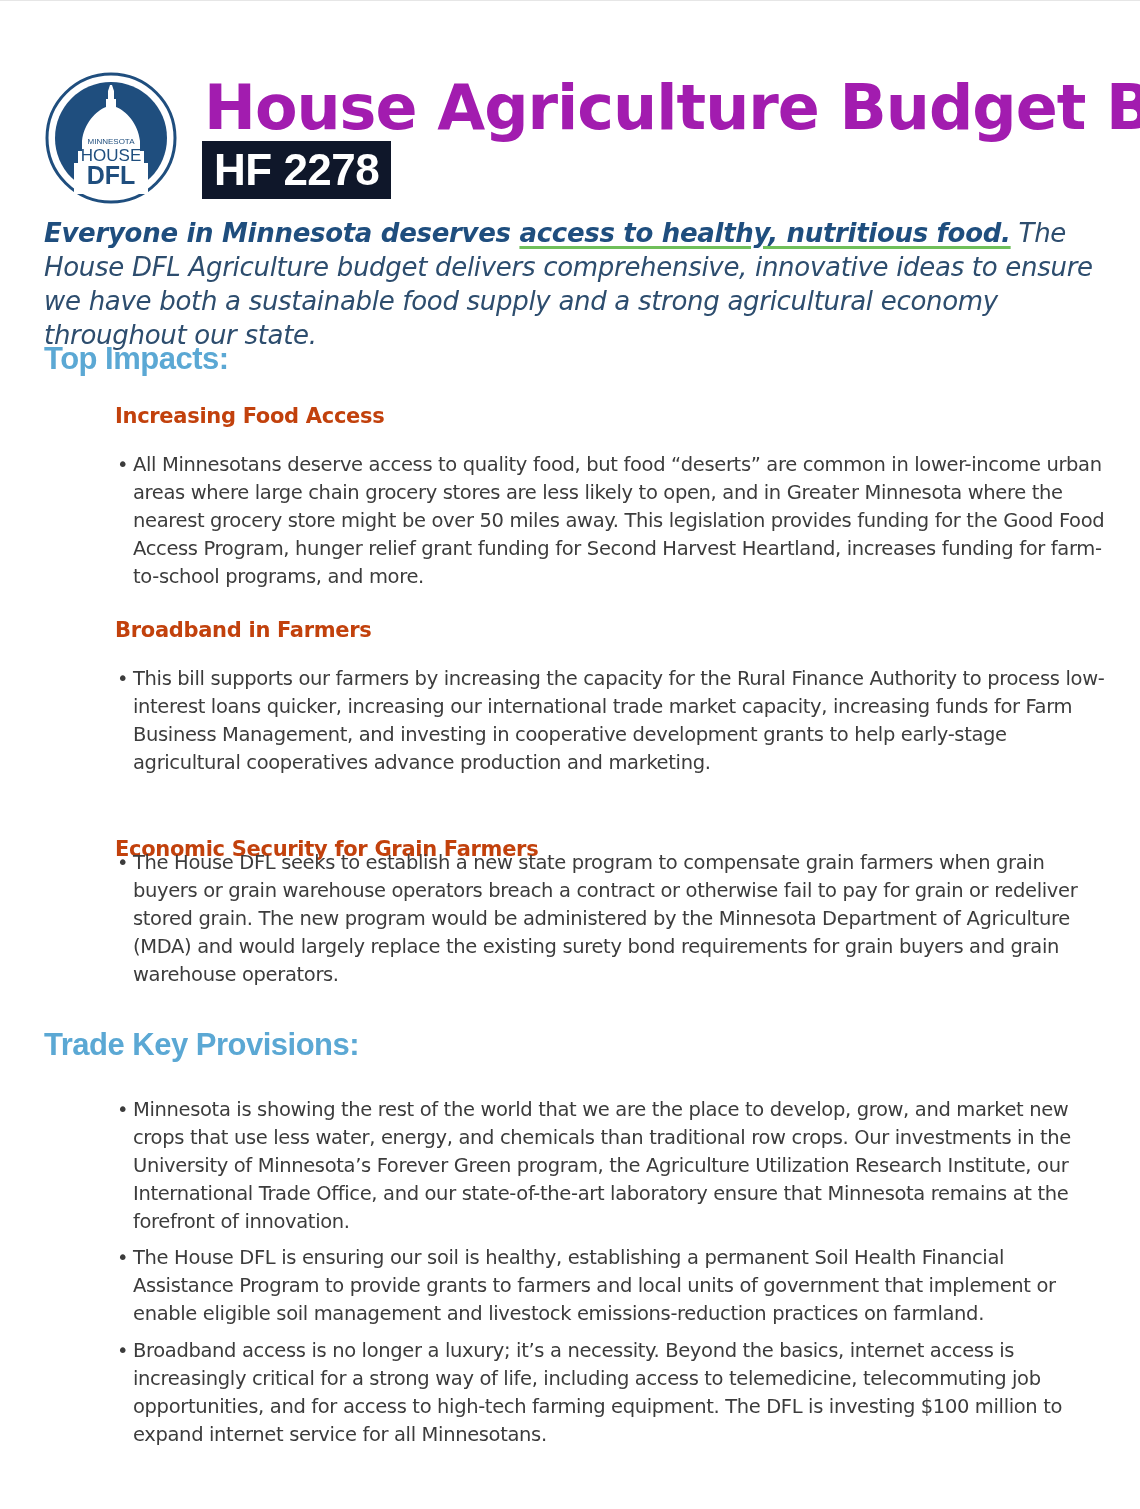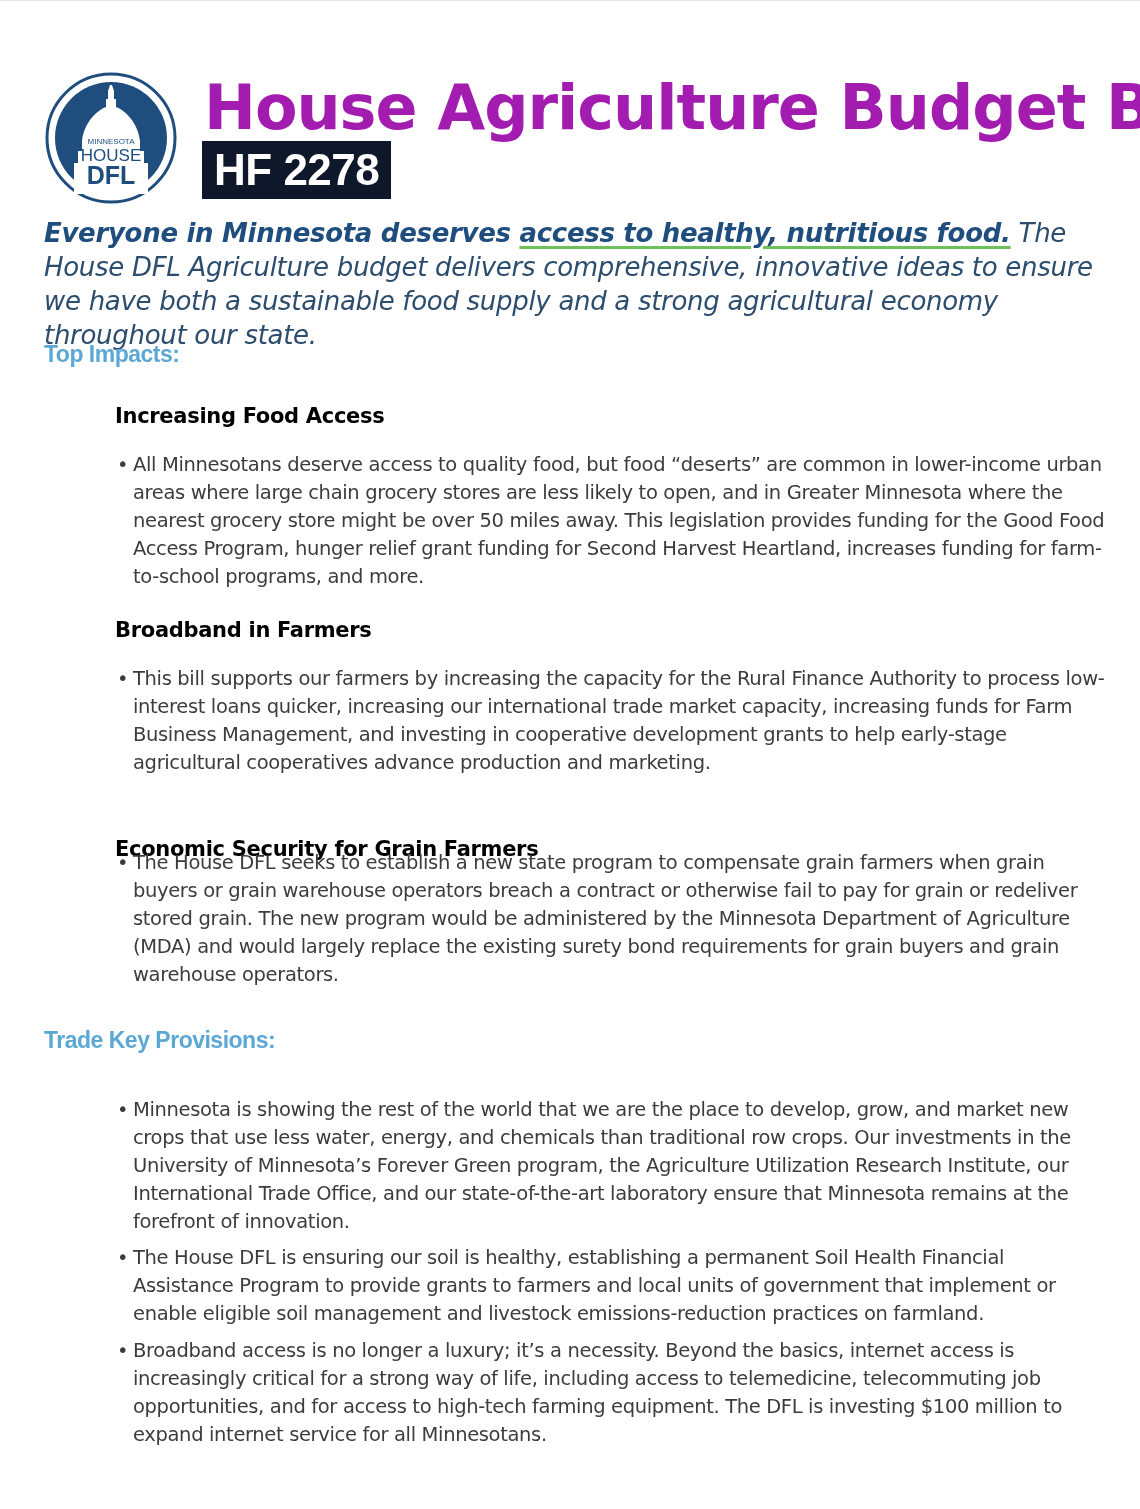--- a/index.html
+++ b/index.html
@@ -24,26 +24,26 @@
     .intro {
       position: absolute; left: 44px; top: 215px; width: 1060px; margin: 0;
       font-family: "DejaVu Sans", sans-serif; font-style: italic;
       font-size: 26px; line-height: 34px; color: #2d4d6e; letter-spacing: -0.3px;
     }
     .intro .lead { font-weight: bold; color: #1f4e7e; }
     .intro .emph { font-weight: bold; color: #1f4e7e; text-decoration: underline; text-decoration-color: #6fbf5a; text-decoration-thickness: 3px; text-underline-offset: 4px; }
     .section-heading {
       position: absolute; left: 44px; margin: 0;
       font-family: "Liberation Sans", sans-serif; font-weight: bold;
-      font-size: 23px; color: #5ba8d4; letter-spacing: -0.5px;
+      font-size: 31px; color: #5ba8d4; letter-spacing: -0.5px;
     }
     .subheading {
       position: absolute; left: 115px; margin: 0;
       font-family: "DejaVu Sans", sans-serif; font-weight: bold;
-      font-size: 21px; color: #000000; letter-spacing: -0.3px;
+      font-size: 21px; color: #c2410c; letter-spacing: -0.3px;
     }
     .bullet {
       position: absolute; left: 115px; width: 990px; margin: 0;
       font-size: 19.5px; line-height: 28px; color: #3c3c3c;
       padding-left: 18px; box-sizing: border-box; letter-spacing: -0.35px;
     }
     .bullet .dot { position: absolute; left: 2px; top: 0; }
   </style>
 </head>
 <body>

